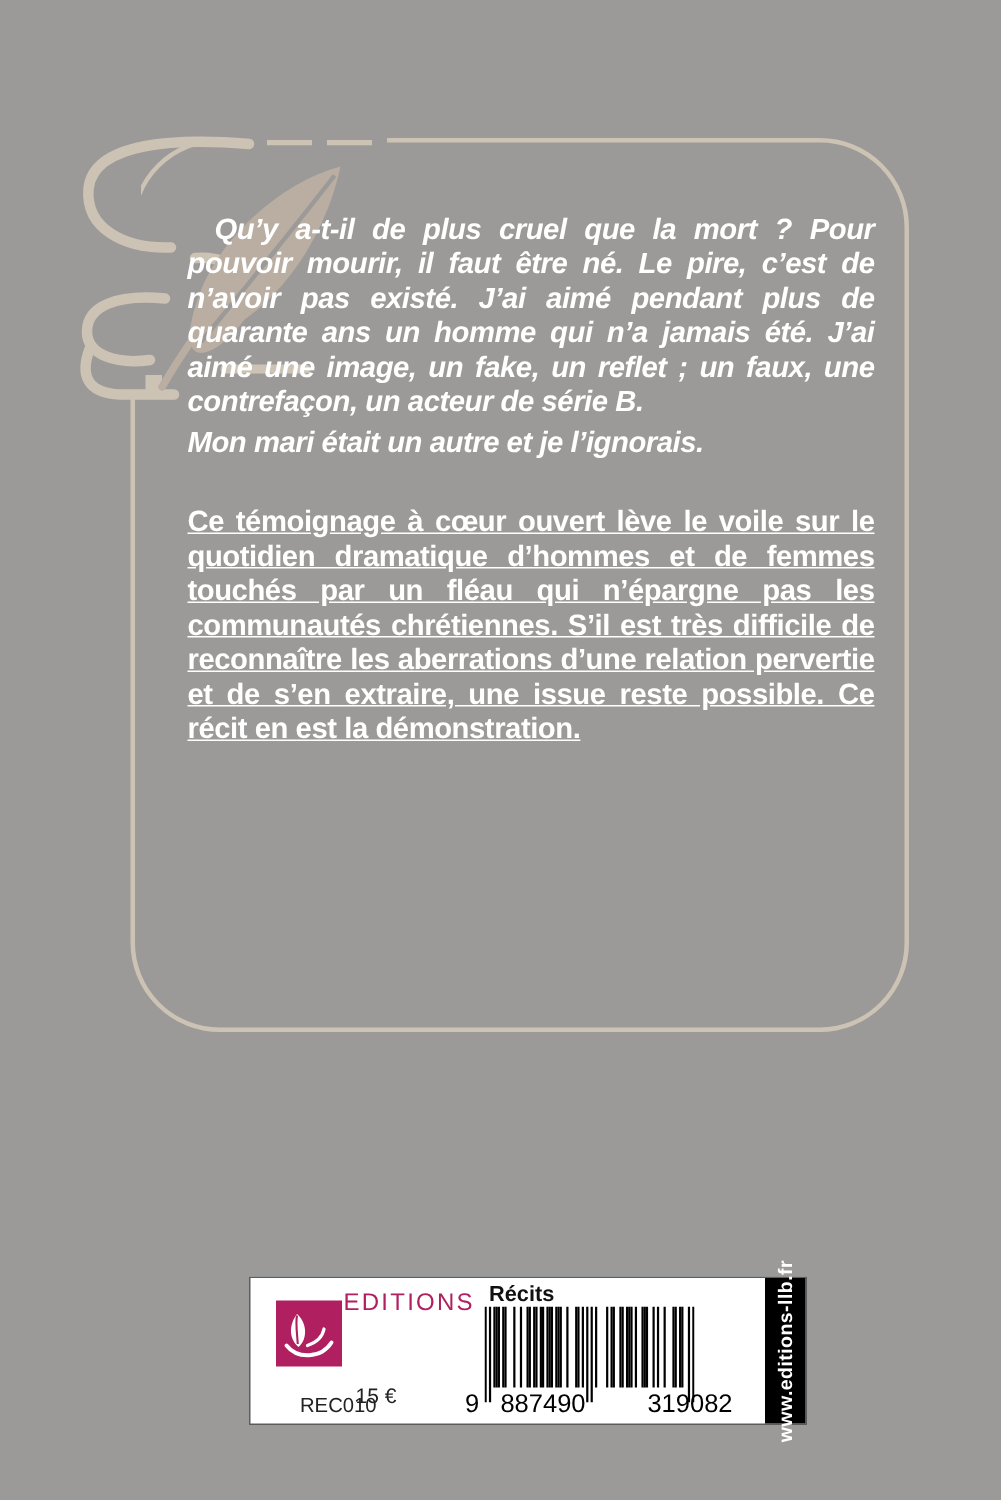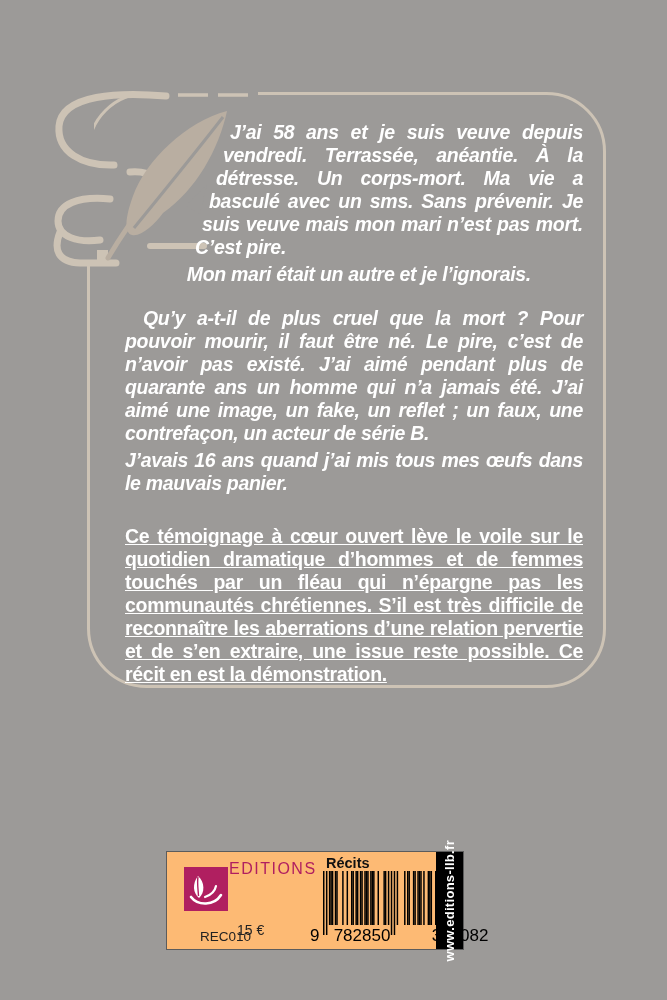--- a/index.html
+++ b/index.html
@@ -28,22 +28,22 @@
     float:left;width:105px;height:145px;
     shape-outside:polygon(0 0,100% 0,58% 100%,0 100%);
   }
   .p2{margin-top:21px !important;text-indent:18px;}
   .p3{margin-top:4px !important;}
   .p4{margin-top:4px !important;}
   .blurb{margin-top:30px !important;font-weight:bold;font-style:normal;text-decoration:underline;}
 
   
   .label{
-    position:absolute;left:166px;top:851px;width:298px;height:99px;
-    background:#fdba74;border:1px solid #5c5c5c;box-sizing:border-box;
+    position:absolute;left:166px;top:851px;width:372px;height:99px;
+    background:#ffffff;border:1px solid #5c5c5c;box-sizing:border-box;
   }
   .logo-square{position:absolute;left:17px;top:15px;width:44px;height:44px;background:var(--magenta);}
   .editions{position:absolute;left:62px;top:8px;color:var(--magenta);font-size:16px;letter-spacing:1.5px;font-weight:normal;}
   .llb{position:absolute;left:60px;top:15px;color:var(--magenta);font-size:46px;font-weight:bold;letter-spacing:1px;line-height:1;}
   .refcode{position:absolute;left:33px;top:77px;color:#222;font-size:13.5px;}
   .price{position:absolute;left:70px;top:70px;color:#222;font-size:14px;}
   .category{position:absolute;left:159px;top:3px;color:#111;font-size:14.5px;font-weight:bold;}
   .barcode-svg{position:absolute;left:156px;top:19px;width:140px;height:64px;}
   .bc-digit{position:absolute;top:74px;color:#000;font-size:17px;}
   .bc-first{left:143px;}
@@ -83,27 +83,22 @@
 
     <g>
       <path d="M 108 258 C 122 234, 138 212, 152 194" stroke="var(--feather)" stroke-width="5" fill="none" stroke-linecap="round"></path>
       <path d="M 227 111 C 186 122, 146 160, 133 196 C 125 218, 124 233, 132 235 C 141 237, 154 225, 163 213 C 196 190, 219 149, 227 111 Z" fill="var(--feather)"></path>
       <path d="M 134 228 C 160 196, 196 152, 223 117" stroke="var(--bg)" stroke-width="3" fill="none"></path>
       <path d="M 186 206 L 207 184 L 200 214 Z" fill="var(--bg)"></path>
     </g>
   </svg>
 
   <div class="text-block">
-    <p class="q p1">
-      <span class="feather-spacer"></span>
-      <span>J’ai 58 ans et je suis veuve depuis vendredi. Terrassée, anéantie. À la détresse. Un corps-mort. Ma vie a basculé avec un sms. Sans prévenir. Je suis veuve mais mon mari n’est pas mort. C’est pire.</span>
-    </p>
+    <p class="q p2">Qu’y a-t-il de plus cruel que la mort ? Pour pouvoir mourir, il faut être né. Le pire, c’est de n’avoir pas existé. J’ai aimé pendant plus de quarante ans un homme qui n’a jamais été. J’ai aimé une image, un fake, un reflet ; un faux, une contrefaçon, un acteur de série B.</p>
     <p class="q p3">Mon mari était un autre et je l’ignorais.</p>
-    <p class="q p2">Qu’y a-t-il de plus cruel que la mort ? Pour pouvoir mourir, il faut être né. Le pire, c’est de n’avoir pas existé. J’ai aimé pendant plus de quarante ans un homme qui n’a jamais été. J’ai aimé une image, un fake, un reflet ; un faux, une contrefaçon, un acteur de série B.</p>
-    <p class="q p4">J’avais 16 ans quand j’ai mis tous mes œufs dans le mauvais panier.</p>
     <p class="blurb">Ce témoignage à cœur ouvert lève le voile sur le quotidien dramatique d’hommes et de femmes touchés par un fléau qui n’épargne pas les communautés chrétiennes. S’il est très difficile de reconnaître les aberrations d’une relation pervertie et de s’en extraire, une issue reste possible. Ce récit en est la démonstration.</p>
   </div>
 
   <div class="label">
     <div class="logo-square">
       <svg width="44" height="44" viewBox="0 0 44 44">
         <path d="M 14 9 C 8 17, 9 26, 15 31 C 21 26, 21 15, 14 9 Z" fill="#fff"></path>
         <path d="M 14.5 29 C 14 21, 13 15, 14 10" stroke="var(--magenta)" stroke-width="1.4" fill="none"></path>
         <path d="M 7 30 C 14 39, 30 39, 37 28" stroke="#fff" stroke-width="2.6" fill="none" stroke-linecap="round"></path>
         <path d="M 21 30 C 27 28, 31 24, 32 19" stroke="#fff" stroke-width="2.2" fill="none" stroke-linecap="round"></path>
@@ -159,20 +154,20 @@
         <rect x="78" y="0" width="1" height="54" fill="#000"></rect>
         <rect x="81" y="0" width="1" height="54" fill="#000"></rect>
         <rect x="85" y="0" width="1" height="54" fill="#000"></rect>
         <rect x="86" y="0" width="1" height="54" fill="#000"></rect>
         <rect x="88" y="0" width="1" height="54" fill="#000"></rect>
         <rect x="89" y="0" width="1" height="54" fill="#000"></rect>
         <rect x="92" y="0" width="1" height="64" fill="#000"></rect>
         <rect x="94" y="0" width="1" height="64" fill="#000"></rect>
       </svg>
     <div class="bc-digit bc-first">9</div>
-    <div class="bc-digit bc-left">782850</div>
+    <div class="bc-digit bc-left">887490</div>
     <div class="bc-digit bc-right">319082</div>
 
     <div class="strip">
       <span>www.editions-llb.fr</span>
     </div>
   </div>
 </div>
 
 </body></html>

